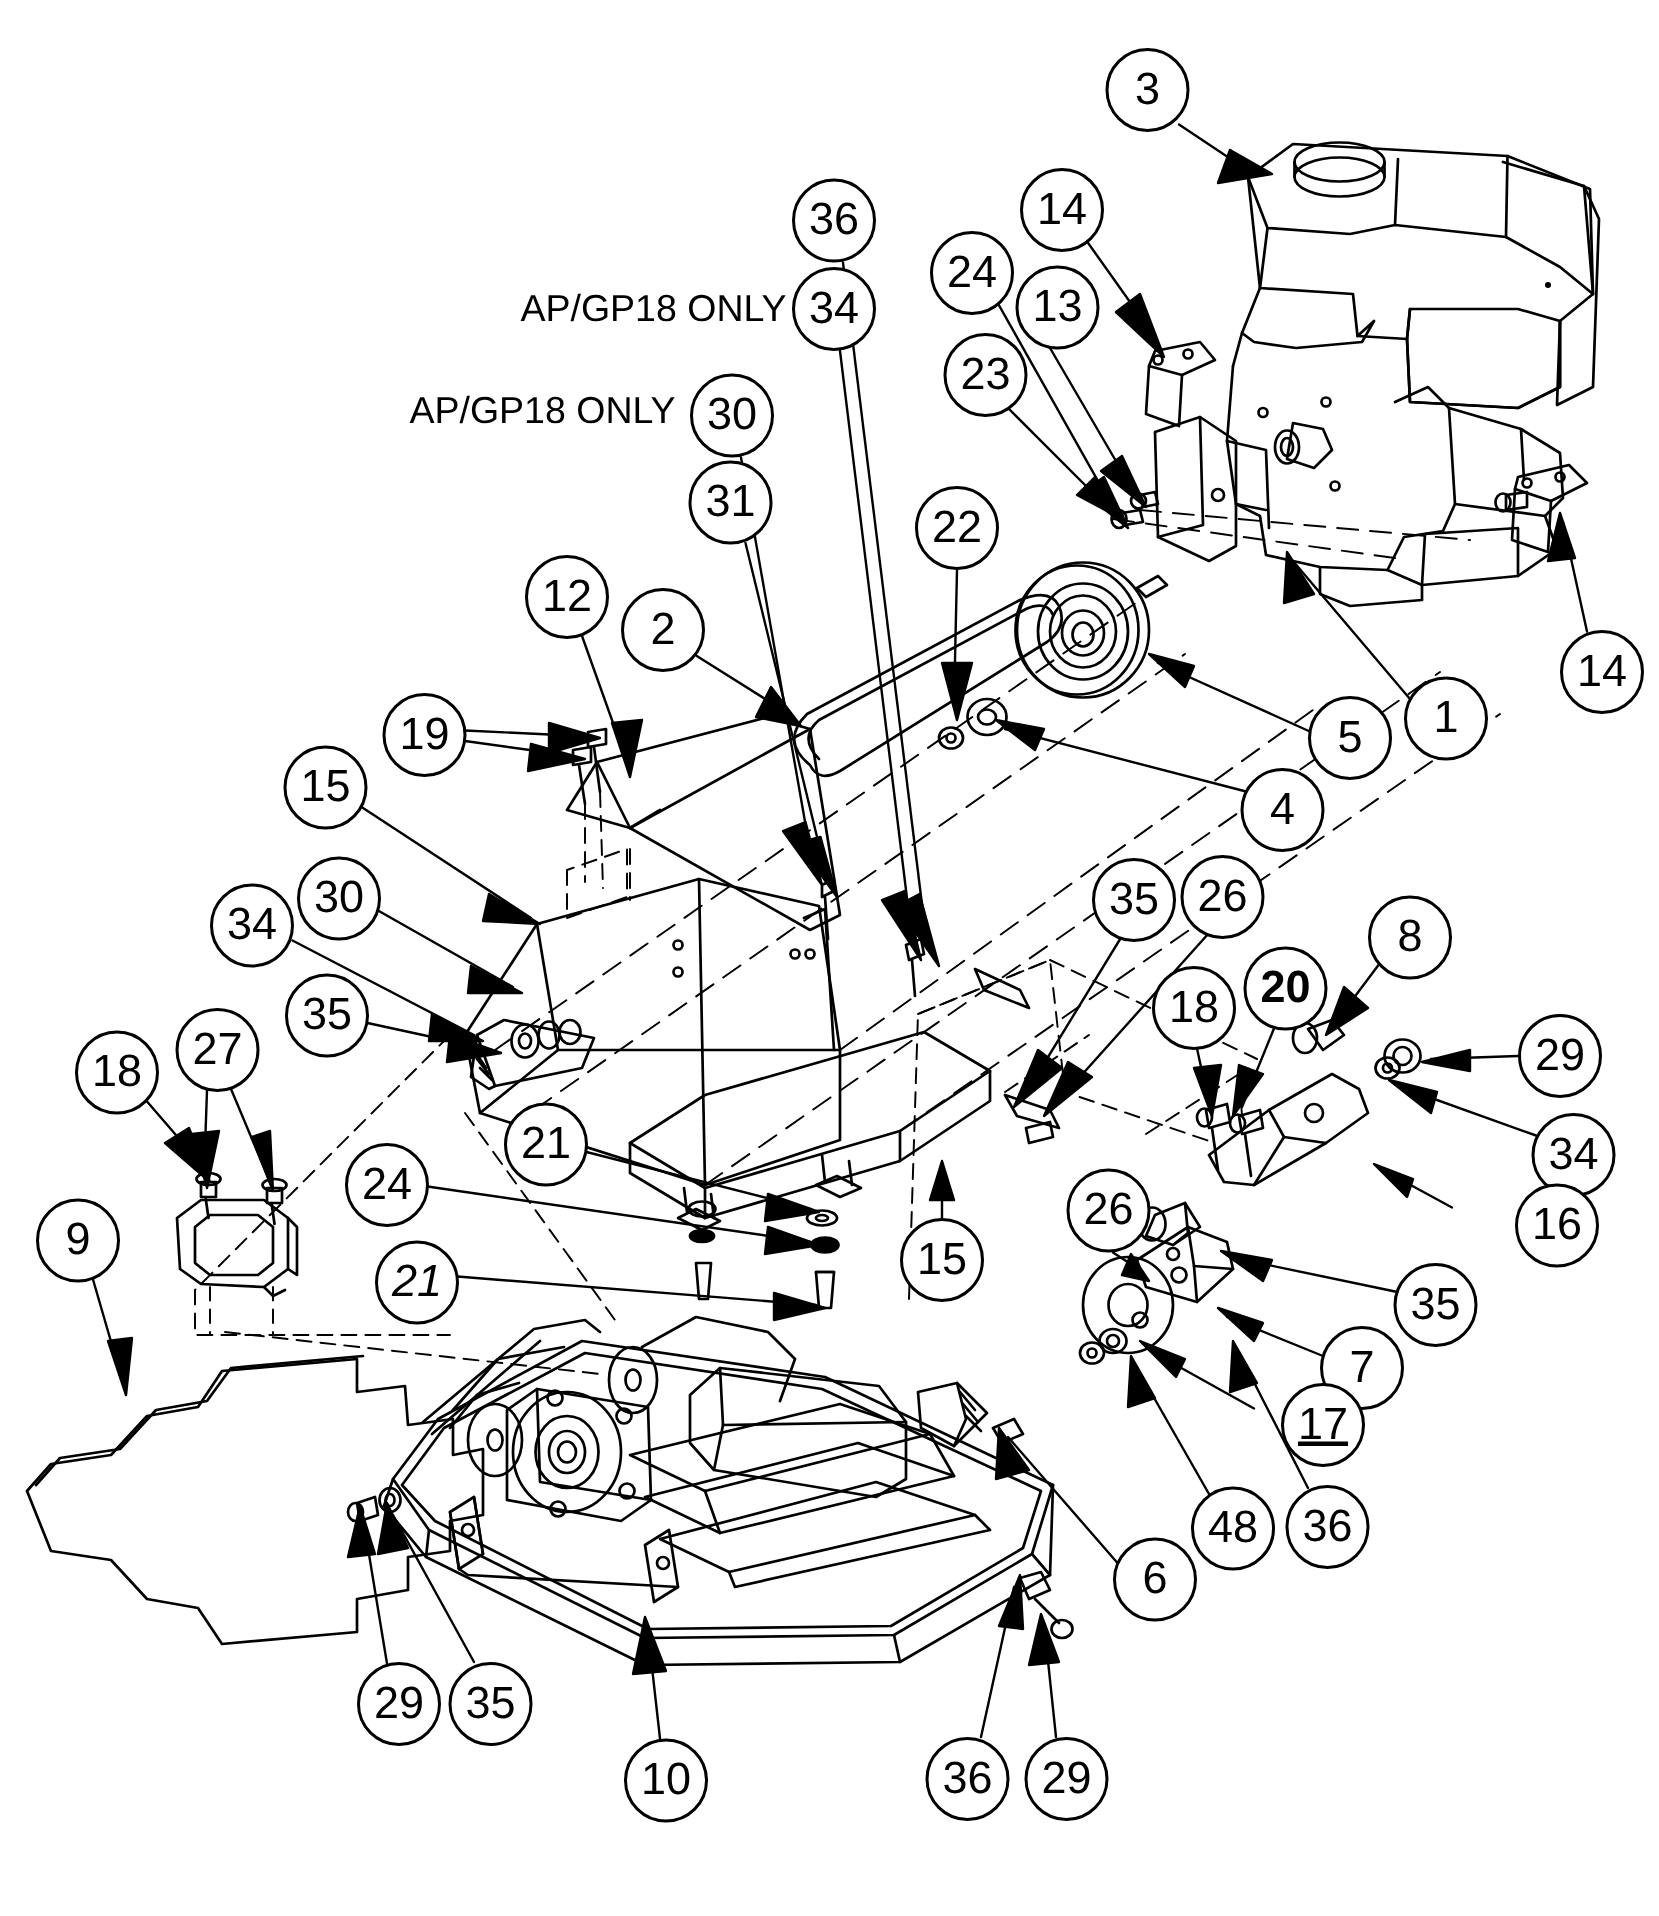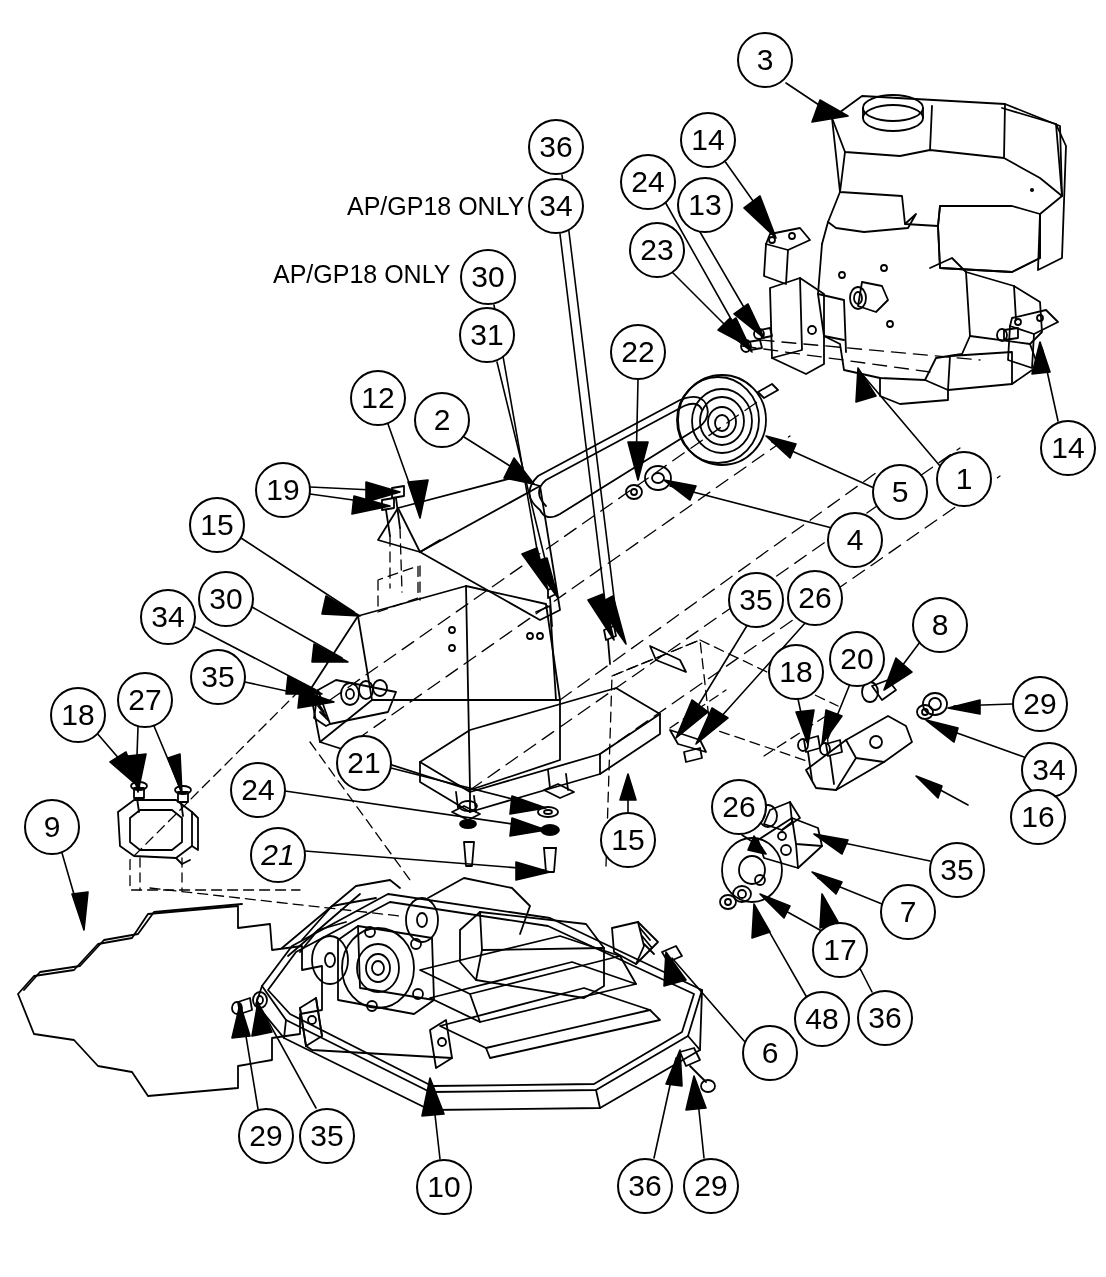--- a/index.html
+++ b/index.html
@@ -506,29 +506,29 @@
       <div class="callout" style="left: 50px; top: 687px; width: 56px; height: 56px;">18</div>
       <div class="callout" style="left: 117px; top: 672px; width: 56px; height: 56px;">27</div>
       <div class="callout" style="left: 24px; top: 799px; width: 56px; height: 56px;">9</div>
       <div class="callout" style="left: 336px; top: 735px; width: 56px; height: 56px;">21</div>
       <div class="callout" style="left: 230px; top: 762px; width: 56px; height: 56px;">24</div>
       <div class="callout" style="left: 250px; top: 827px; width: 56px; height: 56px; font-style: italic;">21</div>
       <div class="callout" style="left: 728px; top: 572px; width: 56px; height: 56px;">35</div>
       <div class="callout" style="left: 787px; top: 570px; width: 56px; height: 56px;">26</div>
       <div class="callout" style="left: 912px; top: 597px; width: 56px; height: 56px;">8</div>
       <div class="callout" style="left: 768px; top: 644px; width: 56px; height: 56px;">18</div>
-      <div class="callout" style="left: 829px; top: 631px; width: 56px; height: 56px;">20</div>
+      <div class="callout" style="left: 829px; top: 631px; width: 56px; height: 56px; font-weight: bold;">20</div>
       <div class="callout" style="left: 1012px; top: 676px; width: 56px; height: 56px;">29</div>
       <div class="callout" style="left: 1021px; top: 742px; width: 56px; height: 56px;">34</div>
       <div class="callout" style="left: 1010px; top: 789px; width: 56px; height: 56px;">16</div>
       <div class="callout" style="left: 929px; top: 842px; width: 56px; height: 56px;">35</div>
       <div class="callout" style="left: 711px; top: 779px; width: 56px; height: 56px;">26</div>
       <div class="callout" style="left: 600px; top: 812px; width: 56px; height: 56px;">15</div>
       <div class="callout" style="left: 880px; top: 884px; width: 56px; height: 56px;">7</div>
-      <div class="callout" style="left: 812px; top: 922px; width: 56px; height: 56px;">17</div>
+      <div class="callout" style="left: 854px; top: 922px; width: 56px; height: 56px; text-decoration: underline;">17</div>
       <div class="callout" style="left: 794px; top: 991px; width: 56px; height: 56px;">48</div>
       <div class="callout" style="left: 857px; top: 990px; width: 56px; height: 56px;">36</div>
       <div class="callout" style="left: 742px; top: 1025px; width: 56px; height: 56px;">6</div>
       <div class="callout" style="left: 238px; top: 1108px; width: 56px; height: 56px;">29</div>
       <div class="callout" style="left: 299px; top: 1108px; width: 56px; height: 56px;">35</div>
       <div class="callout" style="left: 416px; top: 1159px; width: 56px; height: 56px;">10</div>
       <div class="callout" style="left: 617px; top: 1158px; width: 56px; height: 56px;">36</div>
       <div class="callout" style="left: 683px; top: 1158px; width: 56px; height: 56px;">29</div>
       <div class="callout" style="left: 872px; top: 464px; width: 56px; height: 56px;">5</div>
       <div class="callout" style="left: 936px; top: 451px; width: 56px; height: 56px;">1</div>

